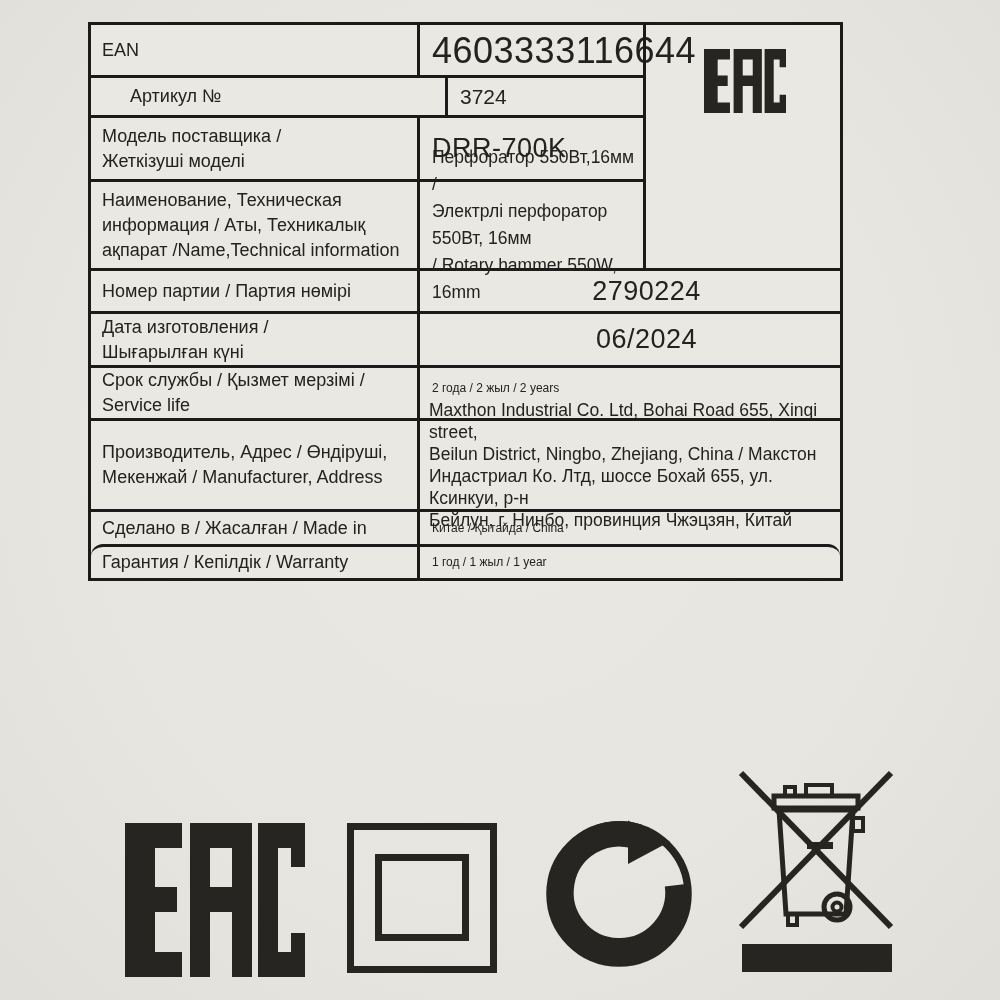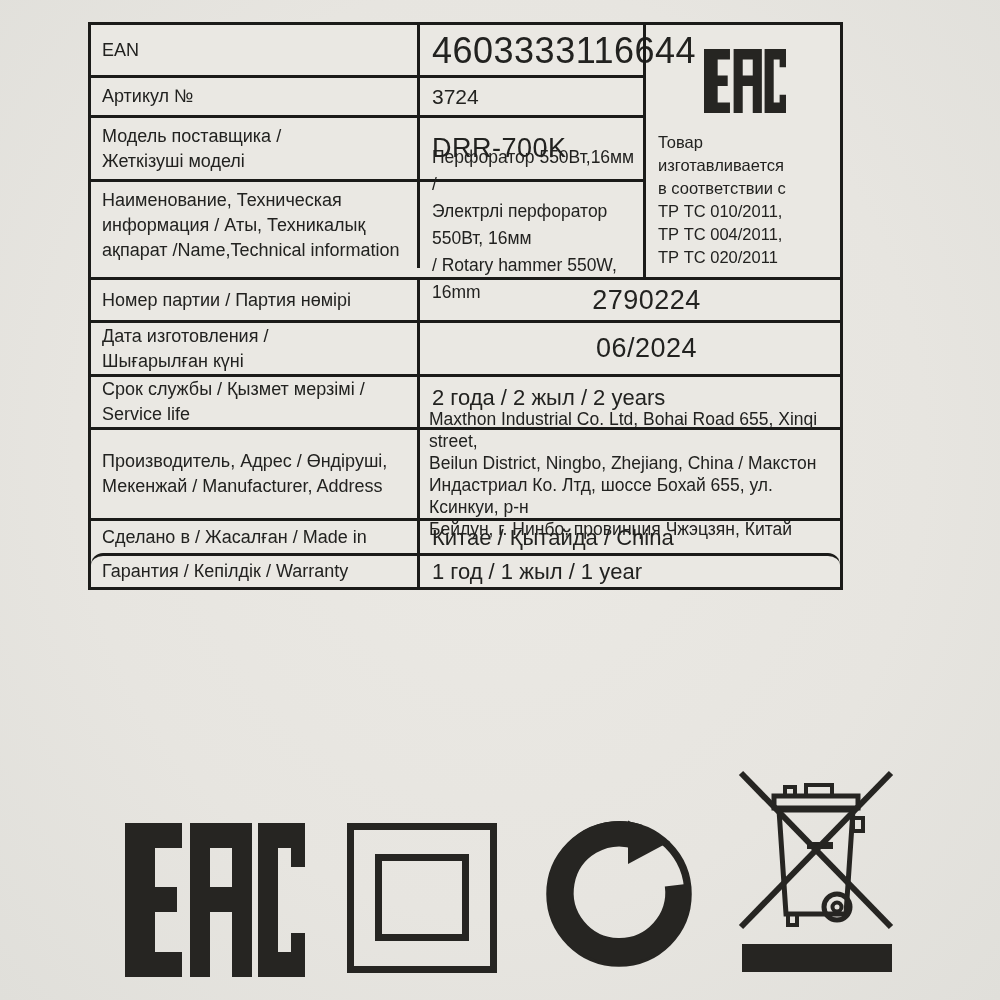--- a/index.html
+++ b/index.html
@@ -17,22 +17,22 @@
   .top-section{display:flex;}
   .top-rows{flex:1;min-width:0;}
   .trow{display:flex;box-sizing:border-box;}
   .trow + .trow{border-top:3px solid #1b1b19;}
   .full-rows .trow{border-top:3px solid #1b1b19;}
   .cell{box-sizing:border-box;white-space:pre-line;display:flex;flex-direction:column;justify-content:center;}
   .lbl{
     width:329px;flex:0 0 329px;border-right:3px solid #1b1b19;
     padding:4px 6px 4px 11px;font-size:18px;line-height:25px;
   }
-  .val{flex:1;min-width:0;padding:4px 6px 4px 12px;font-size:22px;line-height:25px;}
-  .r1{height:50px;} .r2{height:40px;} .r3{height:64px;} .r4{height:89px;}
+  .val{flex:1;min-width:0;padding:4px 6px 4px 12px;font-size:12px;line-height:25px;}
+  .r1{height:50px;} .r2{height:40px;padding-left:28px;} .r3{height:64px;} .r4{height:89px;}
   .r5{height:43px;} .r6{height:54px;} .r7{height:53px;} .r8{height:91px;}
   .r9{height:35px;} .r10{height:34px;border-radius:12px;} .r11{height:77px;}
   .v-ean{font-size:36px;letter-spacing:0.5px;}
   .v-art{font-size:21px;}
   .v-model{font-size:27px;letter-spacing:0.5px;}
   .v-name{font-size:17.5px;line-height:27px;}
   .v-big-center{font-size:27px;align-items:center;letter-spacing:0.5px;padding-left:39px;}
   .v-addr{font-size:17.5px;line-height:22px;padding-left:9px;}
   .v-imp{font-size:18px;line-height:24px;}
   
@@ -88,25 +88,20 @@
 / Rotary hammer 550W, 16mm</div>
         </div>
       </div>
 
       <div class="eac-cell">
         <svg class="eac-small-mark" viewBox="0 0 180 154" preserveAspectRatio="none" aria-hidden="true">
           <path class="ink" d="M0,0 H57 V25 H30 V64 H52 V89 H30 V129 H57 V154 H0 Z"></path>
           <path class="ink" fill-rule="evenodd" d="M65,0 H127 V154 H107 V89 H85 V154 H65 Z M85,25 H107 V64 H85 Z"></path>
           <path class="ink" d="M133,0 H180 V44 H166 V25 H153 V129 H166 V110 H180 V154 H133 Z"></path>
         </svg>
-        <div class="compliance">Товар изготавливается
-в соответствии с
-ТР ТС 010/2011,
-ТР ТС 004/2011,
-ТР ТС 020/2011</div>
       </div>
     </div>
 
     <div class="full-rows">
       <div class="trow r5">
         <div class="cell lbl">Номер партии / Партия нөмірі</div>
         <div class="cell val v-big-center">2790224</div>
       </div>
       <div class="trow r6">
         <div class="cell lbl">Дата изготовления /

